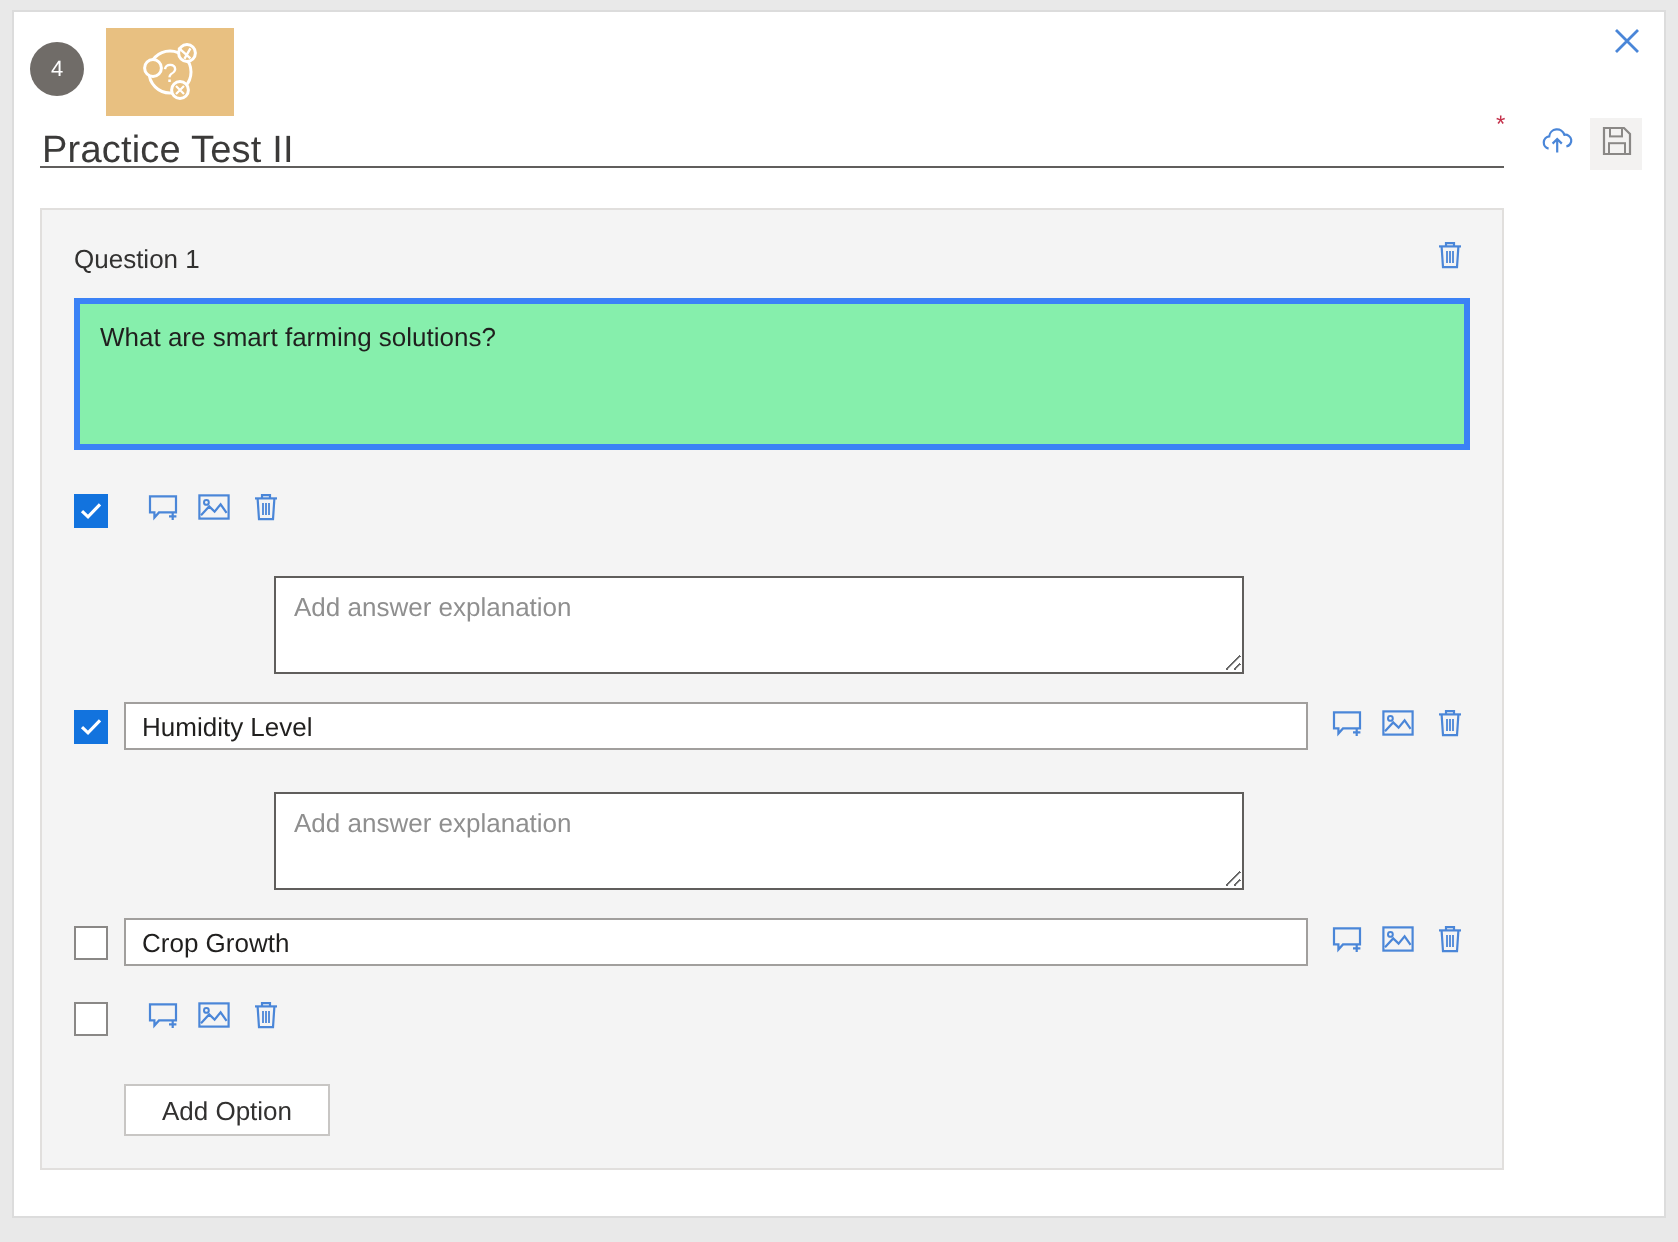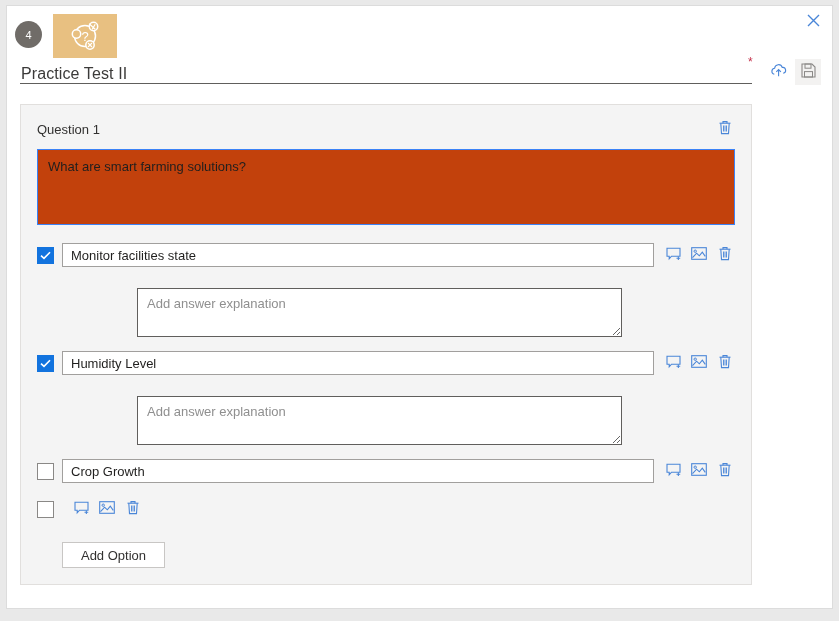--- a/index.html
+++ b/index.html
@@ -74,21 +74,21 @@
     height: 44px;
     background: #e8c081;
     display: flex;
     align-items: center;
     justify-content: center;
   }
   .tile-title {
     position: absolute;
     left: 14px;
     top: 59px;
-    font-size: 16px;
+    font-size: 19px;
     color: #3b3a39;
     letter-spacing: 0.1px;
   }
   .title-underline {
     position: absolute;
     left: 13px;
     top: 77px;
     width: 732px;
     height: 1px;
     background: #605e5c;
@@ -152,22 +152,22 @@
     justify-content: center;
     cursor: pointer;
     background: transparent;
     border: none;
     padding: 0;
   }
   .q-text-area {
     width: 100%;
     height: 76px;
     box-sizing: border-box;
-    border: 1px solid #3b82f6;
-    background: #c2410c;
+    border: 3px solid #3b82f6;
+    background: #86efac;
     padding: 8px 10px;
     font-family: "Liberation Sans", sans-serif;
     font-size: 13px;
     color: #201f1e;
     resize: none;
     outline: none;
     line-height: 1.4;
   }
 
   
@@ -346,21 +346,20 @@
     <div class="options">
 
       <div class="option-row">
         <div class="opt-checkbox checked">
           <span>
             <svg width="11" height="9" viewBox="0 0 11 9">
               <path d="M1 4.6 L4 7.4 L10 1.2" fill="none" stroke="#ffffff" stroke-width="1.6"></path>
             </svg>
           </span>
         </div>
-        <input class="opt-input" type="text" value="Monitor facilities state" style="">
         <div class="opt-icons">
           <button class="icon-btn">
             <span>
               <svg width="15" height="14" viewBox="0 0 15 14">
                 <path d="M1 1.2 H14 V9.2 H5.5 L3.2 11.8 V9.2 H1 Z" fill="none" stroke="#4a86d8" stroke-width="1.1"></path>
                 <path d="M10.5 11.2 H14.2 M12.35 9.4 V13" stroke="#4a86d8" stroke-width="1.1" fill="none"></path>
               </svg>
             </span>
           </button>
           <button class="icon-btn">

